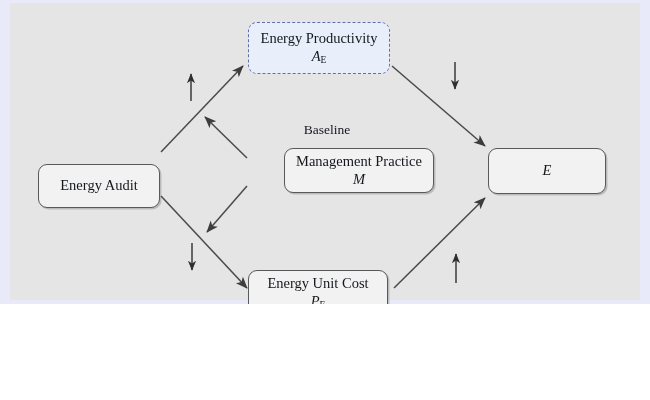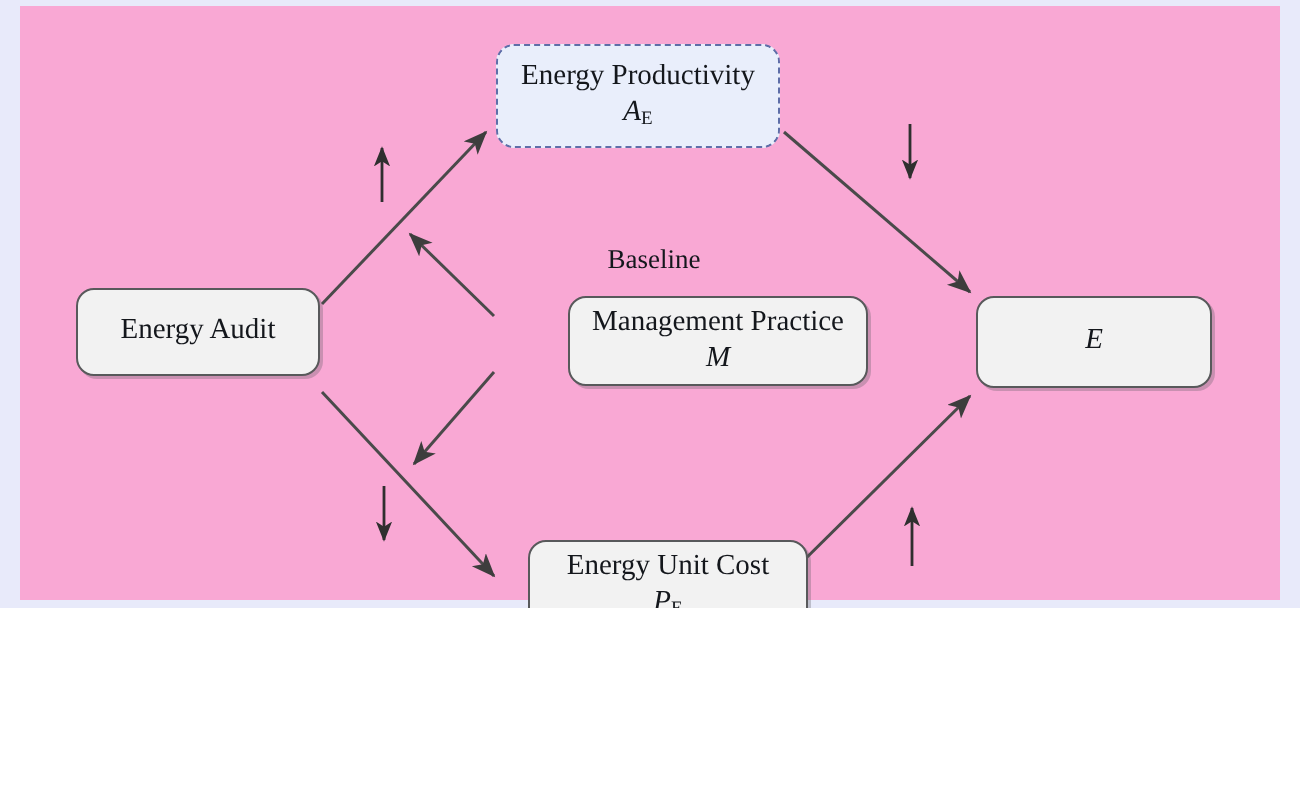--- a/index.html
+++ b/index.html
@@ -4,21 +4,21 @@
 <style>
   html, body {
     margin: 0;
     padding: 0;
     background: #ffffff;
   }
   #page {
     position: relative;
     width: 650px;
     height: 304px;
-    background: #f9a8d4;
+    background: #e5e5e5;
     overflow: hidden;
     font-family: "Liberation Serif", serif;
   }
   
   .band {
     position: absolute;
     background: #e8eafa;
     pointer-events: none;
   }
   .band-left   { left: 0; top: 0; width: 10px; height: 400px; }
@@ -69,24 +69,24 @@
   .node .sym sub {
     font-style: normal;
     font-size: 9.5px;
     vertical-align: baseline;
     position: relative;
     top: 2px;
   }
 
   
   #node-energy-productivity { left: 248px; top: 22px;  width: 142px; height: 52px; }
-  #node-energy-audit        { left: 38px;  top: 144px; width: 122px; height: 44px; align-items: center; }
+  #node-energy-audit        { left: 38px;  top: 164px; width: 122px; height: 44px; align-items: center; }
   #node-management-practice { left: 248px; top: 148px; width: 150px; height: 45px; margin-left: 36px; }
   #node-energy-use          { left: 488px; top: 148px; width: 118px; height: 46px; }
-  #node-energy-unit-cost    { left: 264px; top: 270px; width: 140px; height: 46px; }
+  #node-energy-unit-cost    { left: 248px; top: 270px; width: 140px; height: 46px; }
 
   .free-label {
     position: absolute;
     color: #14171c;
     font-size: 13.5px;
     text-align: center;
     white-space: nowrap;
   }
   #label-moderator { left: 272px; top: 122px; width: 110px; }
   #label-baseline {

